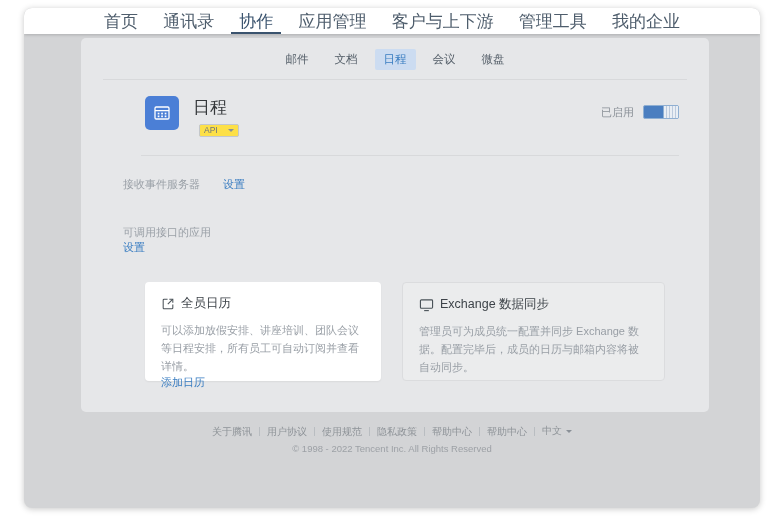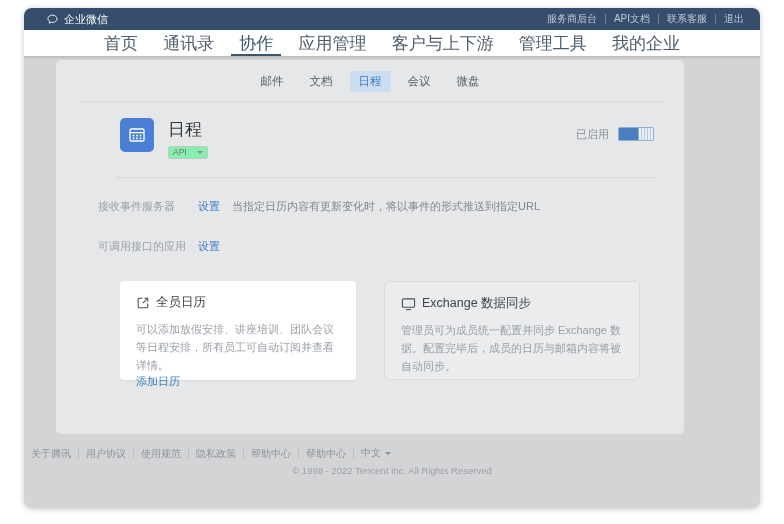--- a/index.html
+++ b/index.html
@@ -19,91 +19,75 @@
   
   .main-nav { height:26px; background:#fff; display:flex; align-items:stretch;
               justify-content:space-between; padding:0 72px;
               box-shadow:0 1px 3px rgba(0,0,0,.18); position:relative; z-index:2; }
   .nav-item { display:flex; align-items:center; font-size:17px; color:#4e5d6c;
               border-bottom:2px solid transparent; padding:2px 8px 0; cursor:pointer; }
   .nav-item.active { color:#3a536e; border-bottom-color:#3a536e; }
 
   
   .content { position:relative; height:452px; }
-  .panel { position:absolute; left:32px; top:4px; width:628px; height:374px;
+  .panel { position:absolute; left:57px; top:4px; width:628px; height:374px;
            background:#e6e7e9; border-radius:5px; }
 
   .subtabs { display:flex; justify-content:center; align-items:center; gap:8px; padding-top:11px; }
   .subtab { font-size:11.5px; color:#555f69; padding:3px 9px; border-radius:2px; cursor:pointer; }
   .subtab.active { background:#ccdcf1; color:#3b7ec1; }
   .tabs-divider { margin:9px 22px 0; border-top:1px solid #d8d9db; }
 
   .app-header { display:flex; align-items:flex-start; margin:16px 30px 0 64px; }
   .app-icon { width:34px; height:34px; background:#4b7fd6; border-radius:5px; flex:none;
               display:flex; align-items:center; justify-content:center; }
   .app-info { margin-left:14px; }
   .app-title { font-size:17px; color:#35383b; }
   .app-desc-row { margin-top:5px; display:flex; align-items:center; font-size:11px; color:#7e858c; white-space:nowrap; }
-  .api-badge { border:1px solid #c3c7cb; background:#86efac; color:#6e757c;
+  .api-badge { margin-left:6px; border:1px solid #c3c7cb; background:#fde047; color:#6e757c;
                font-size:8.5px; line-height:11px; padding:0 4px; border-radius:2px;
                display:inline-flex; align-items:center; gap:10px; cursor:pointer; }
   .caret { width:0; height:0; border-left:3px solid transparent; border-right:3px solid transparent;
            border-top:3px solid #8a9097; display:inline-block; }
   .status { margin-left:auto; display:flex; align-items:flex-start; gap:9px; margin-top:9px; flex:none; }
   .status-label { font-size:11px; color:#8a9097; }
   .toggle { width:36px; height:14px; border:1px solid #8fafd2; border-radius:2px;
             background:#4a7ec0; position:relative; cursor:pointer; }
   .toggle-handle { position:absolute; right:0; top:0; bottom:0; width:15px;
             background:repeating-linear-gradient(90deg,#e9eef4 0px,#e9eef4 2px,#bccadd 2px,#bccadd 3px);
             border-left:1px solid #8fafd2; }
 
   .header-divider { margin:18px 30px 0 60px; border-top:1px solid #d8d9db; }
 
   .setting-row { display:flex; align-items:flex-start; margin:21px 30px 0 42px; font-size:11px; white-space:nowrap; }
-  .setting-row + .setting-row { margin-top:25px; }
+  .setting-row + .setting-row { margin-top:33px;flex-direction:column; }
   .setting-label { width:100px; color:#9aa0a7; flex:none; }
   .setting-action { color:#3b7ec1; margin-right:12px; cursor:pointer; }
   .setting-desc { color:#82878d; }
 
-  .cards { display:flex; gap:28px; margin:27px 44px 0;padding-left:20px; }
+  .cards { display:flex; gap:21px; margin:27px 44px 0;padding-left:20px; }
   .card { border-radius:4px; padding:13px 16px 12px; display:flex; flex-direction:column;
           height:99px; }
   .card-all { width:236px; background:#ffffff; box-shadow:0 1px 2px rgba(0,0,0,.06); }
   .card-exchange { flex:1; background:#ebeced; border:1px solid #dbdcde; }
   .card-title-row { display:flex; align-items:center; gap:6px; font-size:12.5px; color:#3d4349; }
   .card-desc { margin-top:9px; font-size:11px; line-height:1.65; color:#989ea5; }
   .card-link { margin-top:auto; font-size:11px; color:#3b7ec1; cursor:pointer; }
 
   .page-footer { position:absolute; left:0; right:0; top:390px; text-align:center; }
-  .footer-links { display:flex; align-items:center; font-size:10px; color:#8e9398; }
+  .footer-links { display:flex; justify-content:center; align-items:center; font-size:10px; color:#8e9398; }
   .footer-links .flink { padding:0 7px; border-right:1px solid #b9bdc1; line-height:9px; cursor:pointer; }
   .footer-links .flang { padding:0 7px; display:inline-flex; align-items:center; gap:4px; cursor:pointer;font-family:Liberation Mono, monospace; }
   .copyright { margin-top:5px; font-size:9.5px; color:#9da1a6; }
 </style>
 </head>
 <body>
 
 <div class="window">
 
-  <div class="topbar">
-    <div class="brand">
-      <span style="display:flex;">
-        <svg width="13" height="13" viewBox="0 0 16 16">
-            <path d="M8 2.6C4.9 2.6 2.4 4.5 2.4 6.9c0 1.4.85 2.65 2.2 3.45L4 12.6l2.5-1.2c.48.1.98.16 1.5.16 3.1 0 5.6-1.9 5.6-4.3S11.1 2.6 8 2.6z" fill="none" stroke="#ffffff" stroke-width="1.1" stroke-linejoin="round"></path>
-          </svg>
-      </span>
-      <span>企业微信</span>
-    </div>
-    <div class="topbar-links">
-      <span class="tlink">服务商后台</span>
-      <span class="tlink">API文档</span>
-      <span class="tlink">联系客服</span>
-      <span class="tlink">退出</span>
-    </div>
-  </div>
 
   <div class="main-nav">
     <div class="nav-item">首页</div>
     <div class="nav-item">通讯录</div>
     <div class="nav-item active">协作</div>
     <div class="nav-item">应用管理</div>
     <div class="nav-item">客户与上下游</div>
     <div class="nav-item">管理工具</div>
     <div class="nav-item">我的企业</div>
   </div>
@@ -151,21 +135,20 @@
             <span class="toggle-handle"></span>
           </span>
         </div>
       </div>
 
       <div class="header-divider"></div>
 
       <div class="setting-row">
         <span class="setting-label">接收事件服务器</span>
         <span class="setting-action">设置</span>
-        <span class="setting-desc">当指定日历内容有更新变化时，将以事件的形式推送到指定URL</span>
       </div>
       <div class="setting-row">
         <span class="setting-label">可调用接口的应用</span>
         <span class="setting-action">设置</span>
       </div>
 
       <div class="cards">
         <div class="card card-all">
           <div class="card-title-row">
             <span style="display:flex;">

